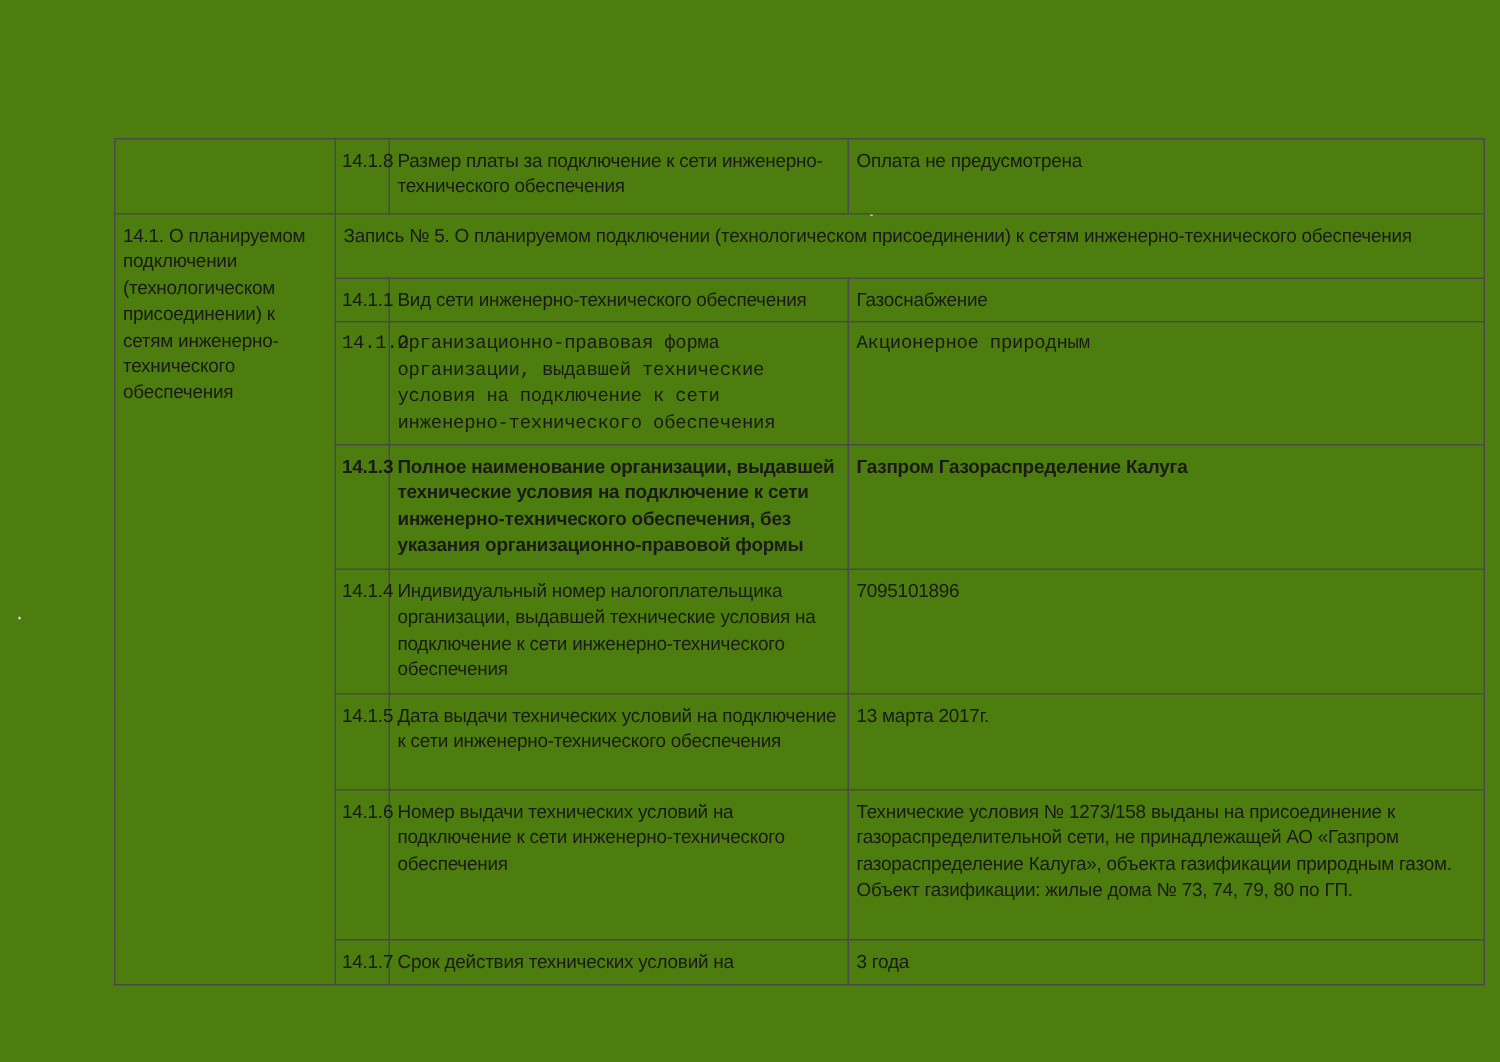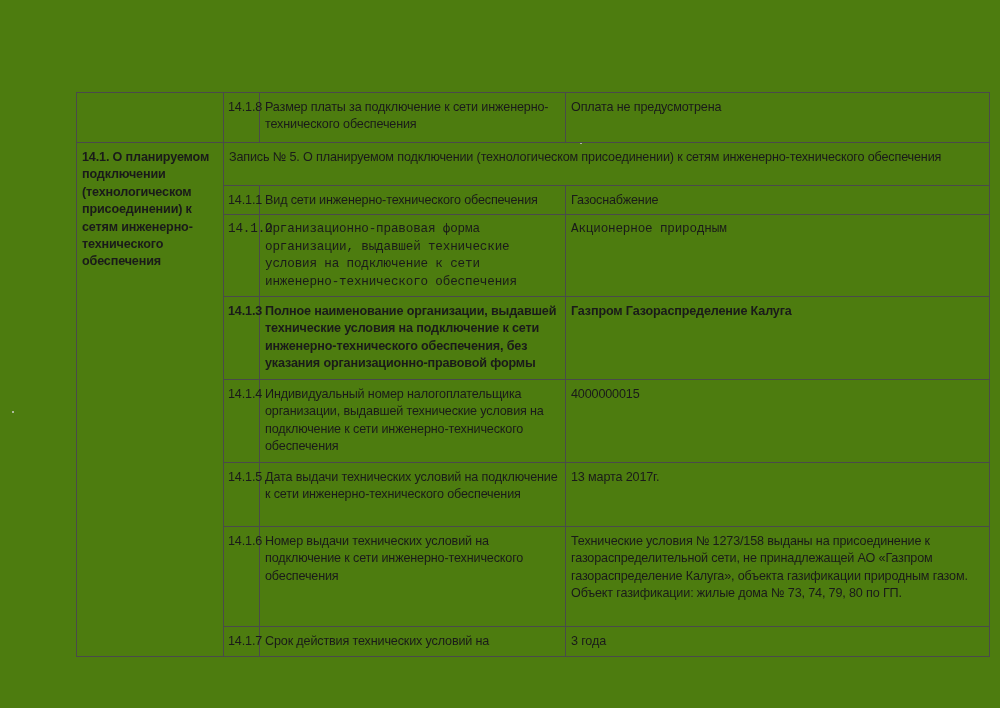--- a/index.html
+++ b/index.html
@@ -24,21 +24,21 @@
       border: 1px solid #4a4a4a;
       vertical-align: top;
       padding: 6px 5px 5px 5px;
       text-align: left;
     }
     .c1 { width: 147px; }
     .c2 { width: 36px; }
     .c3 { width: 306px; }
     .c4 { width: auto; }
     td.num { padding-left: 4px; padding-right: 2px; white-space: nowrap; }
-    td.rowhead { padding-top: 6px; font-weight: bold; }
+    td.rowhead { padding-top: 6px; }
     .multi span { display: block; }
   </style>
 </head>
 <body>
 
 <div class="page">
   <div class="speck" style="left:12px;top:411px;"></div>
   <div class="speck" style="left:580px;top:142px;"></div>
 
   <table class="tbl">
@@ -76,21 +76,21 @@
 
       <tr style="height:83px;font-weight:bold;">
         <td class="num">14.1.3</td>
         <td>Полное наименование организации, выдавшей технические условия на подключение к сети инженерно-технического обеспечения, без указания организационно-правовой формы</td>
         <td>Газпром Газораспределение Калуга</td>
       </tr>
 
       <tr style="height:83px;">
         <td class="num">14.1.4</td>
         <td>Индивидуальный номер налогоплательщика организации, выдавшей технические условия на подключение к сети инженерно-технического обеспечения</td>
-        <td>4000000015</td>
+        <td>7095101896</td>
       </tr>
 
       <tr style="height:64px;">
         <td class="num">14.1.5</td>
         <td>Дата выдачи технических условий на подключение к сети инженерно-технического обеспечения</td>
         <td>13 марта 2017г.</td>
       </tr>
 
       <tr style="height:100px;">
         <td class="num">14.1.6</td>

